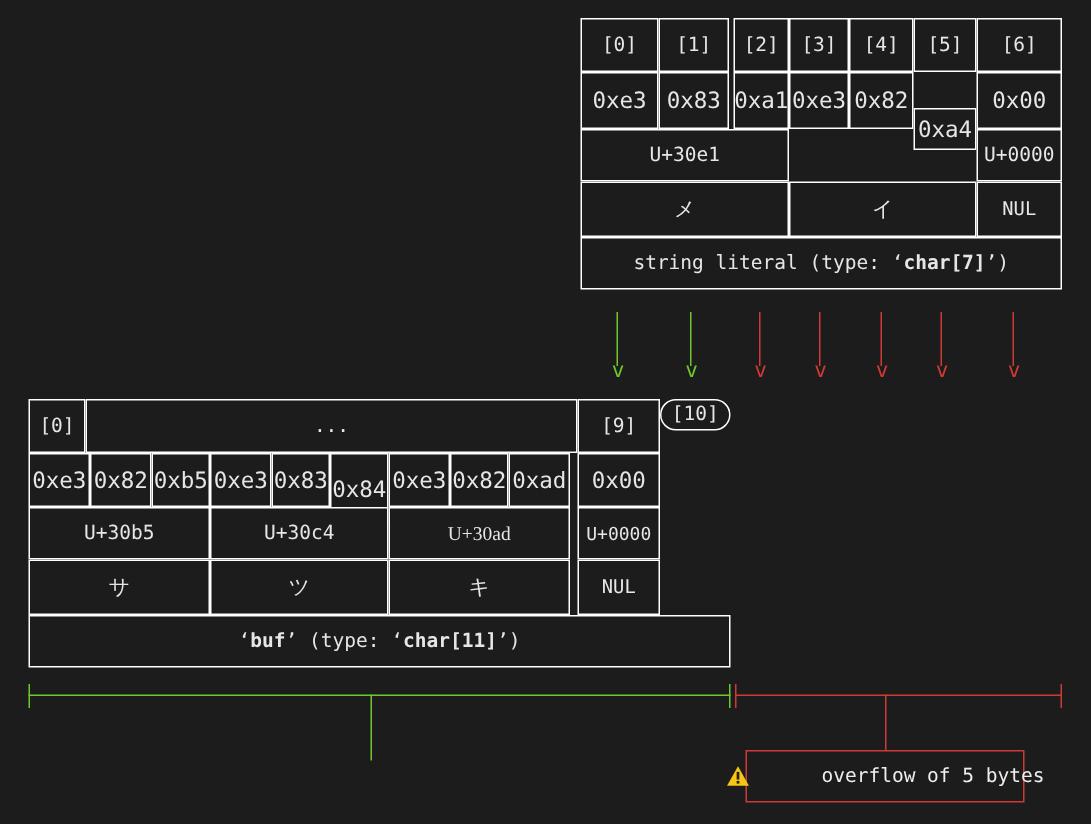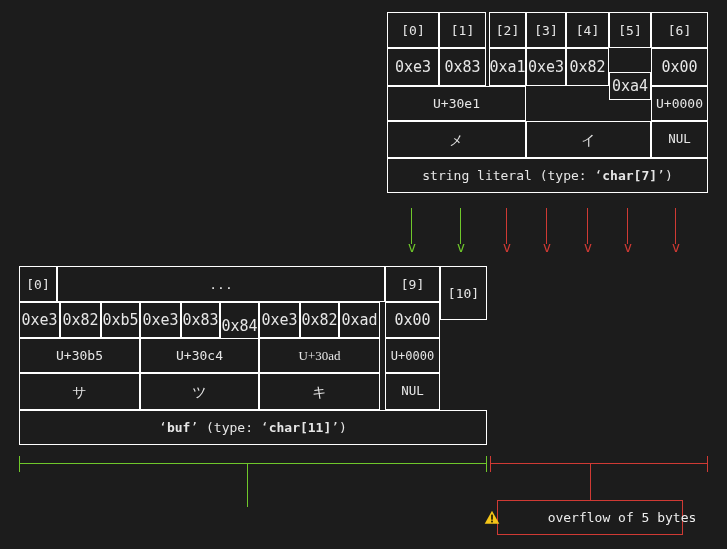--- a/index.html
+++ b/index.html
@@ -138,21 +138,21 @@
       <div class="stem"></div>
       <div class="head">v</div>
     </div>
   </div>
 
   <div>
 
     <div class="cell idx" style="left:19px;top:266px;width:38px;height:36px;">[0]</div>
     <div class="cell idx" style="left:57px;top:266px;width:328px;height:36px;">...</div>
     <div class="cell idx" style="left:385px;top:266px;width:55px;height:36px;">[9]</div>
-    <div class="cell idx" style="left:440px;top:266px;width:47px;height:54px;">[10]</div>
+    <div class="cell idx" style="left:440px;top:266px;width:47px;height:21px;border-radius:13px;">[10]</div>
 
     <div class="cell byte" style="left:19px;top:302px;width:41px;height:36px;">0xe3</div>
     <div class="cell byte" style="left:60px;top:302px;width:41px;height:36px;">0x82</div>
     <div class="cell byte" style="left:101px;top:302px;width:39px;height:36px;">0xb5</div>
     <div class="cell byte" style="left:140px;top:302px;width:41px;height:36px;">0xe3</div>
     <div class="cell byte" style="left:181px;top:302px;width:39px;height:36px;">0x83</div>
     <div class="cell byte" style="left:220px;top:302px;width:39px;height:48px;">0x84</div>
     <div class="cell byte" style="left:259px;top:302px;width:41px;height:36px;">0xe3</div>
     <div class="cell byte" style="left:300px;top:302px;width:39px;height:36px;">0x82</div>
     <div class="cell byte" style="left:339px;top:302px;width:41px;height:36px;">0xad</div>

